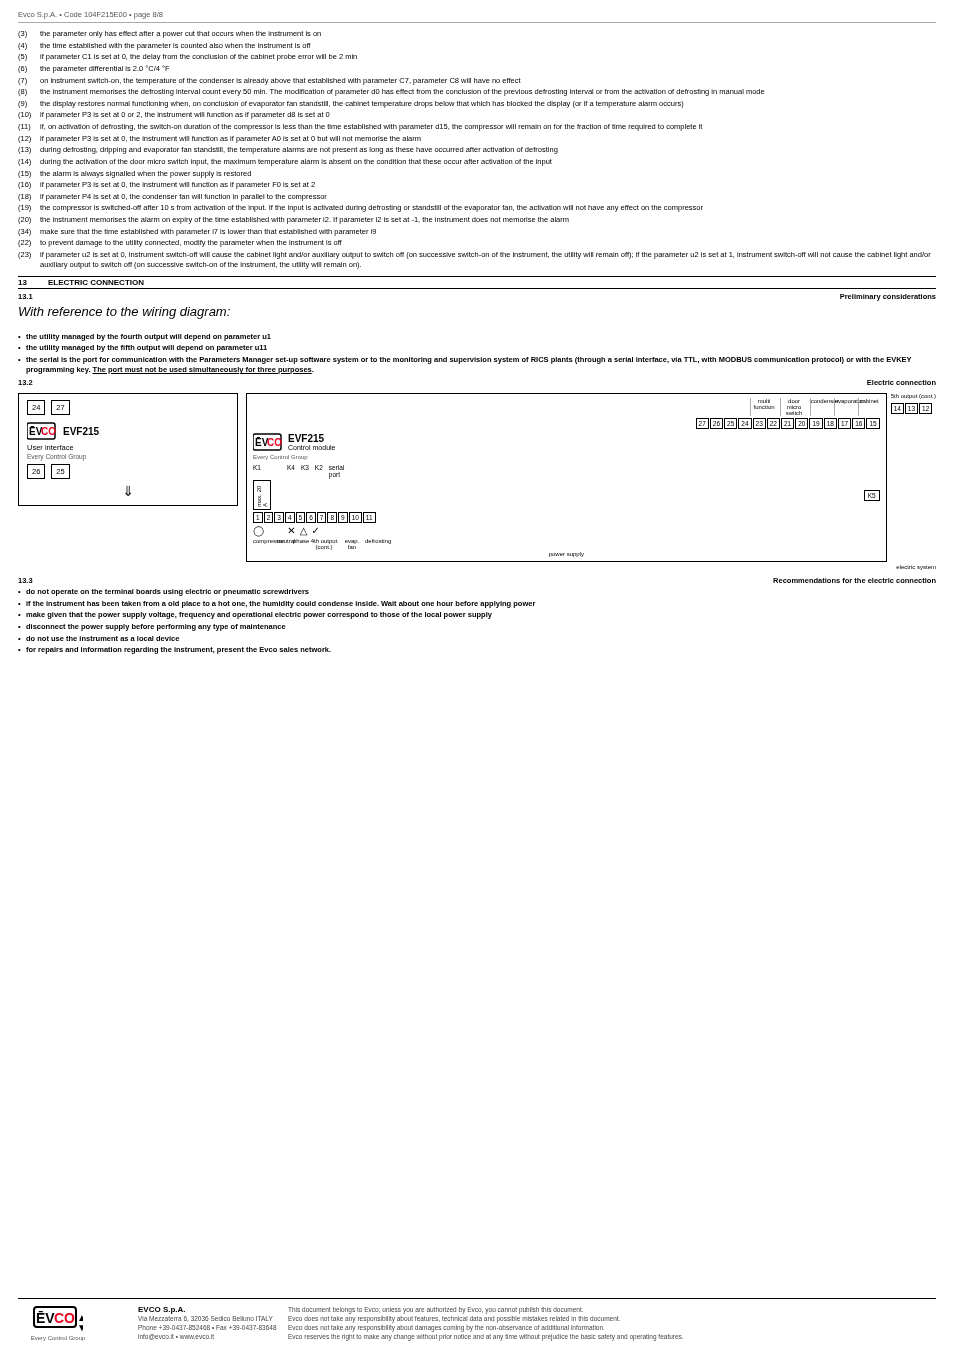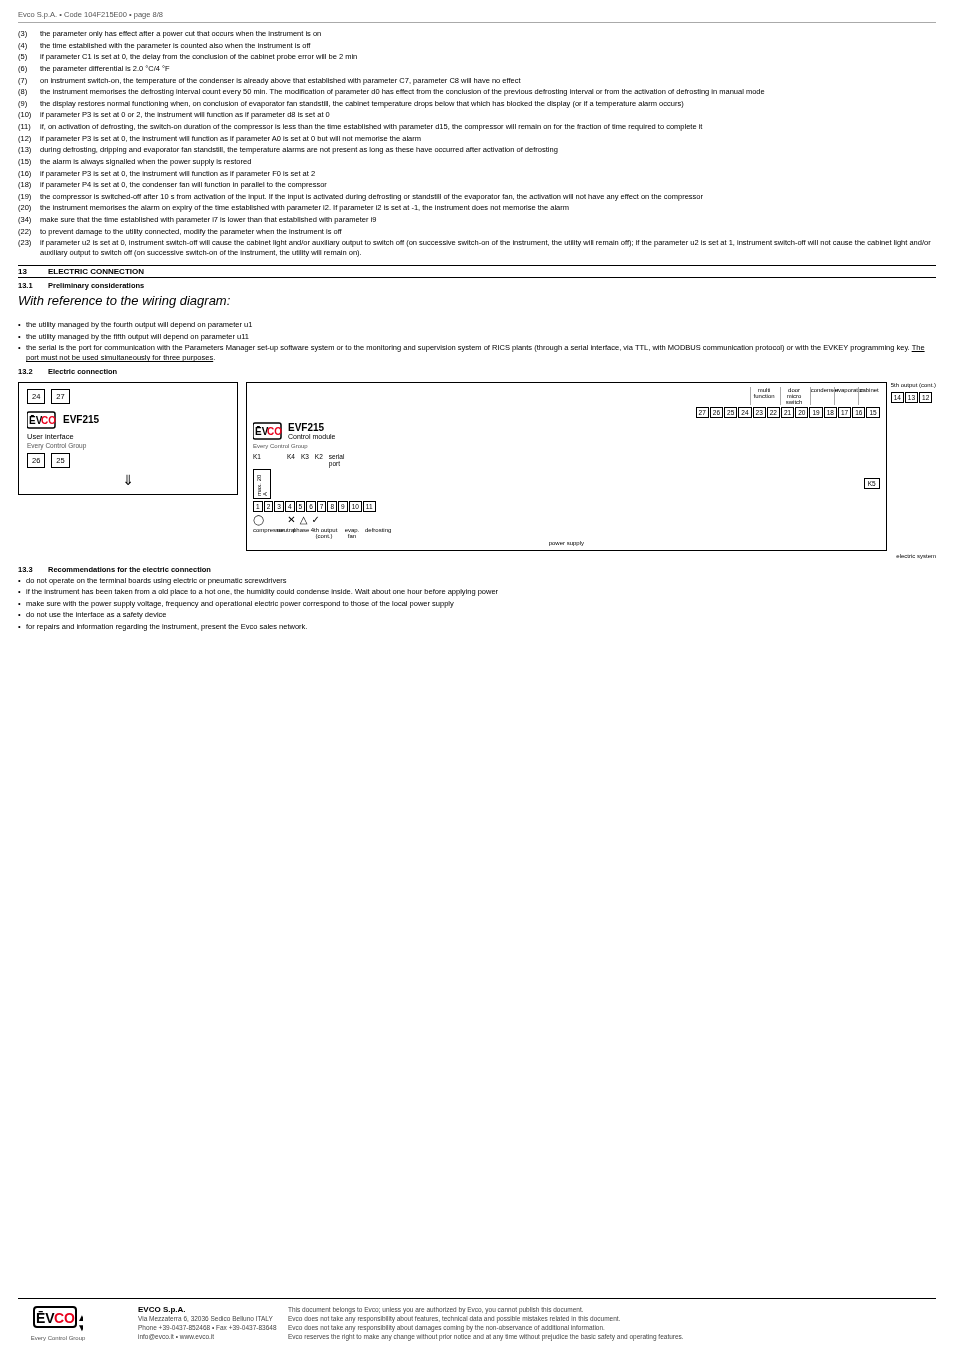--- a/index.html
+++ b/index.html
@@ -59,39 +59,41 @@
     .section-title {
       font-size: 8px;
       font-weight: bold;
     }
     .subsection {
       margin: 3px 0 2px 0;
     }
     .subsection-header {
       display: flex;
       margin-bottom: 2px;
+      justify-content: space-between;
     }
     .subsection-num {
       font-size: 7.5px;
       font-weight: bold;
       min-width: 30px;
     }
     .subsection-title {
       font-size: 7.5px;
       font-weight: bold;
     }
     .body-text {
       font-size: 13px;
       line-height: 1.35;
       margin-bottom: 11px;
       font-style: italic;
     }
     .bullet-list {
       list-style: none;
       margin: 2px 0;
+      font-weight: bold;
     }
     .bullet-list li {
       font-size: 7.5px;
       line-height: 1.35;
       margin-bottom: 1.5px;
       padding-left: 8px;
       position: relative;
     }
     .bullet-list li::before {
       content: '•';
@@ -204,20 +206,24 @@
         <span class="num-bracket">(11)</span>
         <span class="list-text">if, on activation of defrosting, the switch-on duration of the compressor is less than the time established with parameter d15, the compressor will remain on for the fraction of time required to complete it</span>
       </li>
       <li>
         <span class="num-bracket">(12)</span>
         <span class="list-text">if parameter P3 is set at 0, the instrument will function as if parameter A0 is set at 0 but will not memorise the alarm</span>
       </li>
       <li>
         <span class="num-bracket">(13)</span>
         <span class="list-text">during defrosting, dripping and evaporator fan standstill, the temperature alarms are not present as long as these have occurred after activation of defrosting</span>
+      </li>
+      <li>
+        <span class="num-bracket">(14)</span>
+        <span class="list-text">during the activation of the door micro switch input, the maximum temperature alarm is absent on the condition that these occur after activation of the input</span>
       </li>
       <li>
         <span class="num-bracket">(15)</span>
         <span class="list-text">the alarm is always signalled when the power supply is restored</span>
       </li>
       <li>
         <span class="num-bracket">(16)</span>
         <span class="list-text">if parameter P3 is set at 0, the instrument will function as if parameter F0 is set at 2</span>
       </li>
       <li>
@@ -403,22 +409,23 @@
   </div>
 
   <div class="recommendations-section">
     <div class="subsection-header">
       <span class="subsection-num">13.3</span>
       <span class="subsection-title">Recommendations for the electric connection</span>
     </div>
     <ul class="bullet-list" id="bullets13-3">
         <li>do not operate on the terminal boards using electric or pneumatic screwdrivers</li>
         <li>if the instrument has been taken from a old place to a hot one, the humidity could condense inside. Wait about one hour before applying power</li>
-        <li>make sure with the power supply voltage, frequency and operational electric power correspond to those of the local power supply</li>
-        <li>do not use the interface as a safety device</li>
+        <li>make given that the power supply voltage, frequency and operational electric power correspond to those of the local power supply</li>
+        <li>disconnect the power supply before performing any type of maintenance</li>
+        <li>do not use the instrument as a local device</li>
         <li>for repairs and information regarding the instrument, present the Evco sales network.</li>
       </ul>
   </div>
 
   <div class="footer" style="position:absolute;bottom:10px;left:18px;right:18px;">
 
     <div class="footer-logo">
       <svg width="50" height="30" viewBox="0 0 50 30">
         <rect x="1" y="2" width="42" height="20" rx="3" fill="none" stroke="#000" stroke-width="2"></rect>
         <text x="3" y="18" font-size="14" font-weight="bold" font-family="Arial">ĒV</text>

